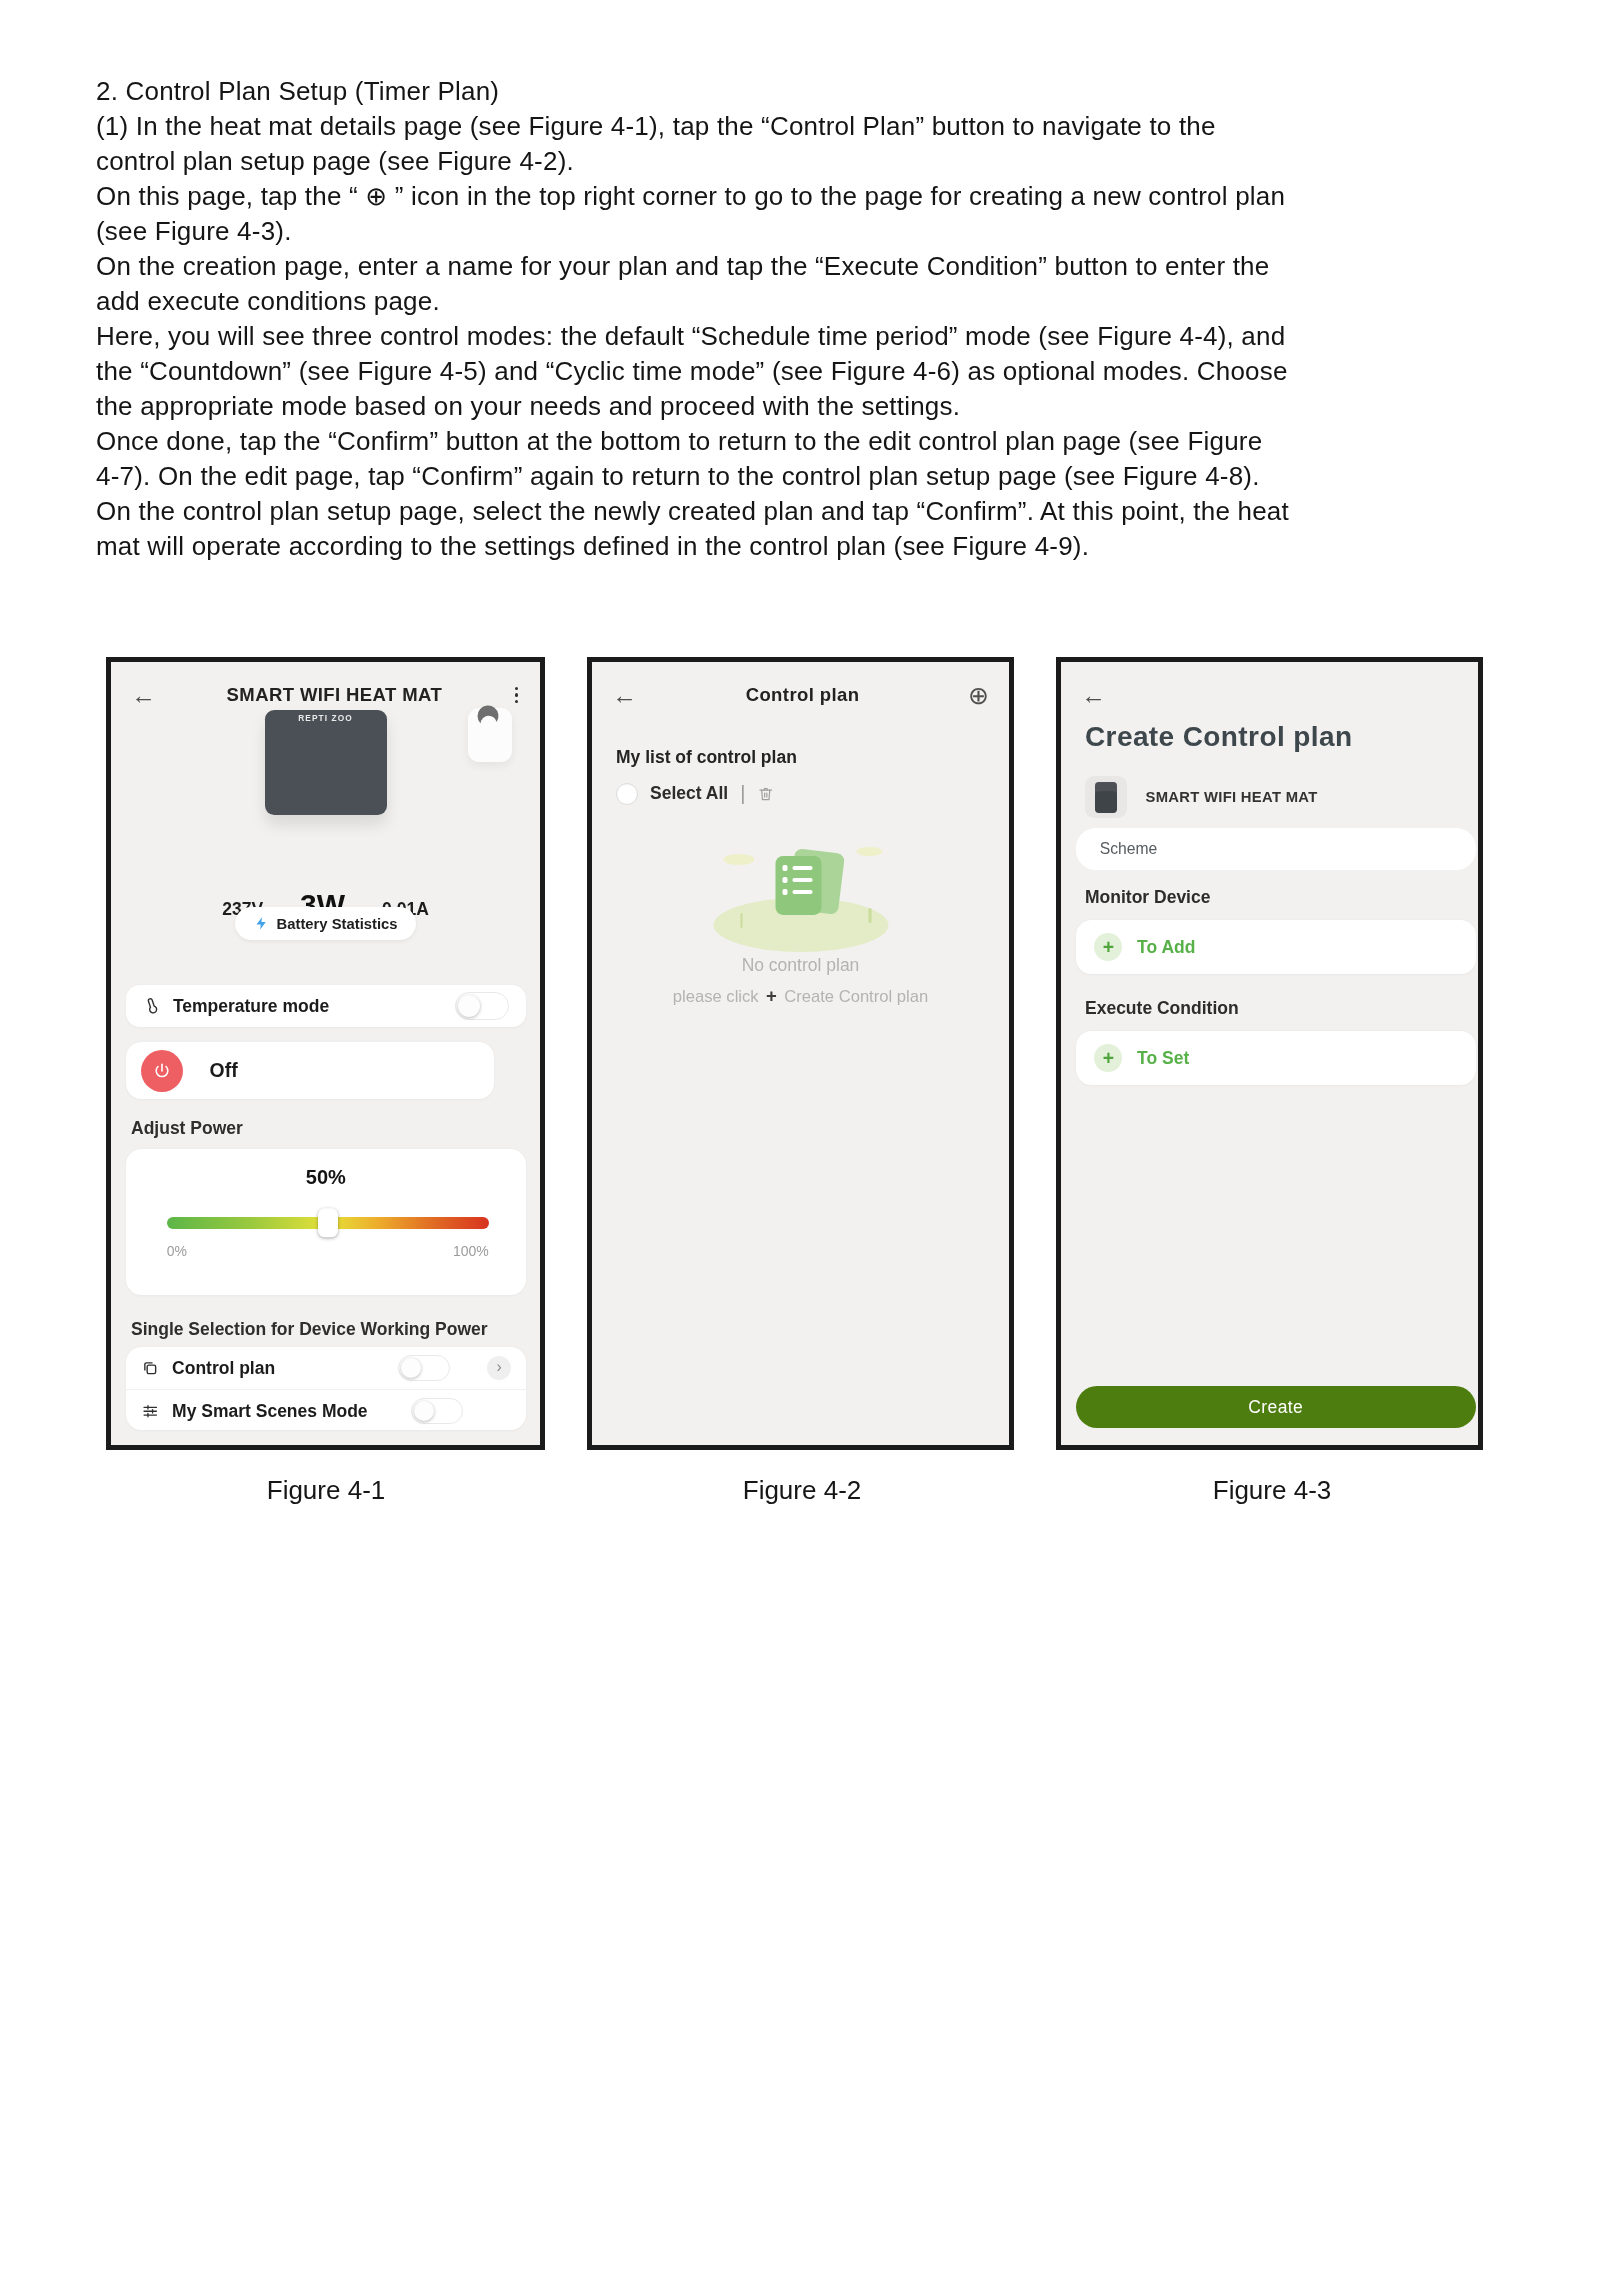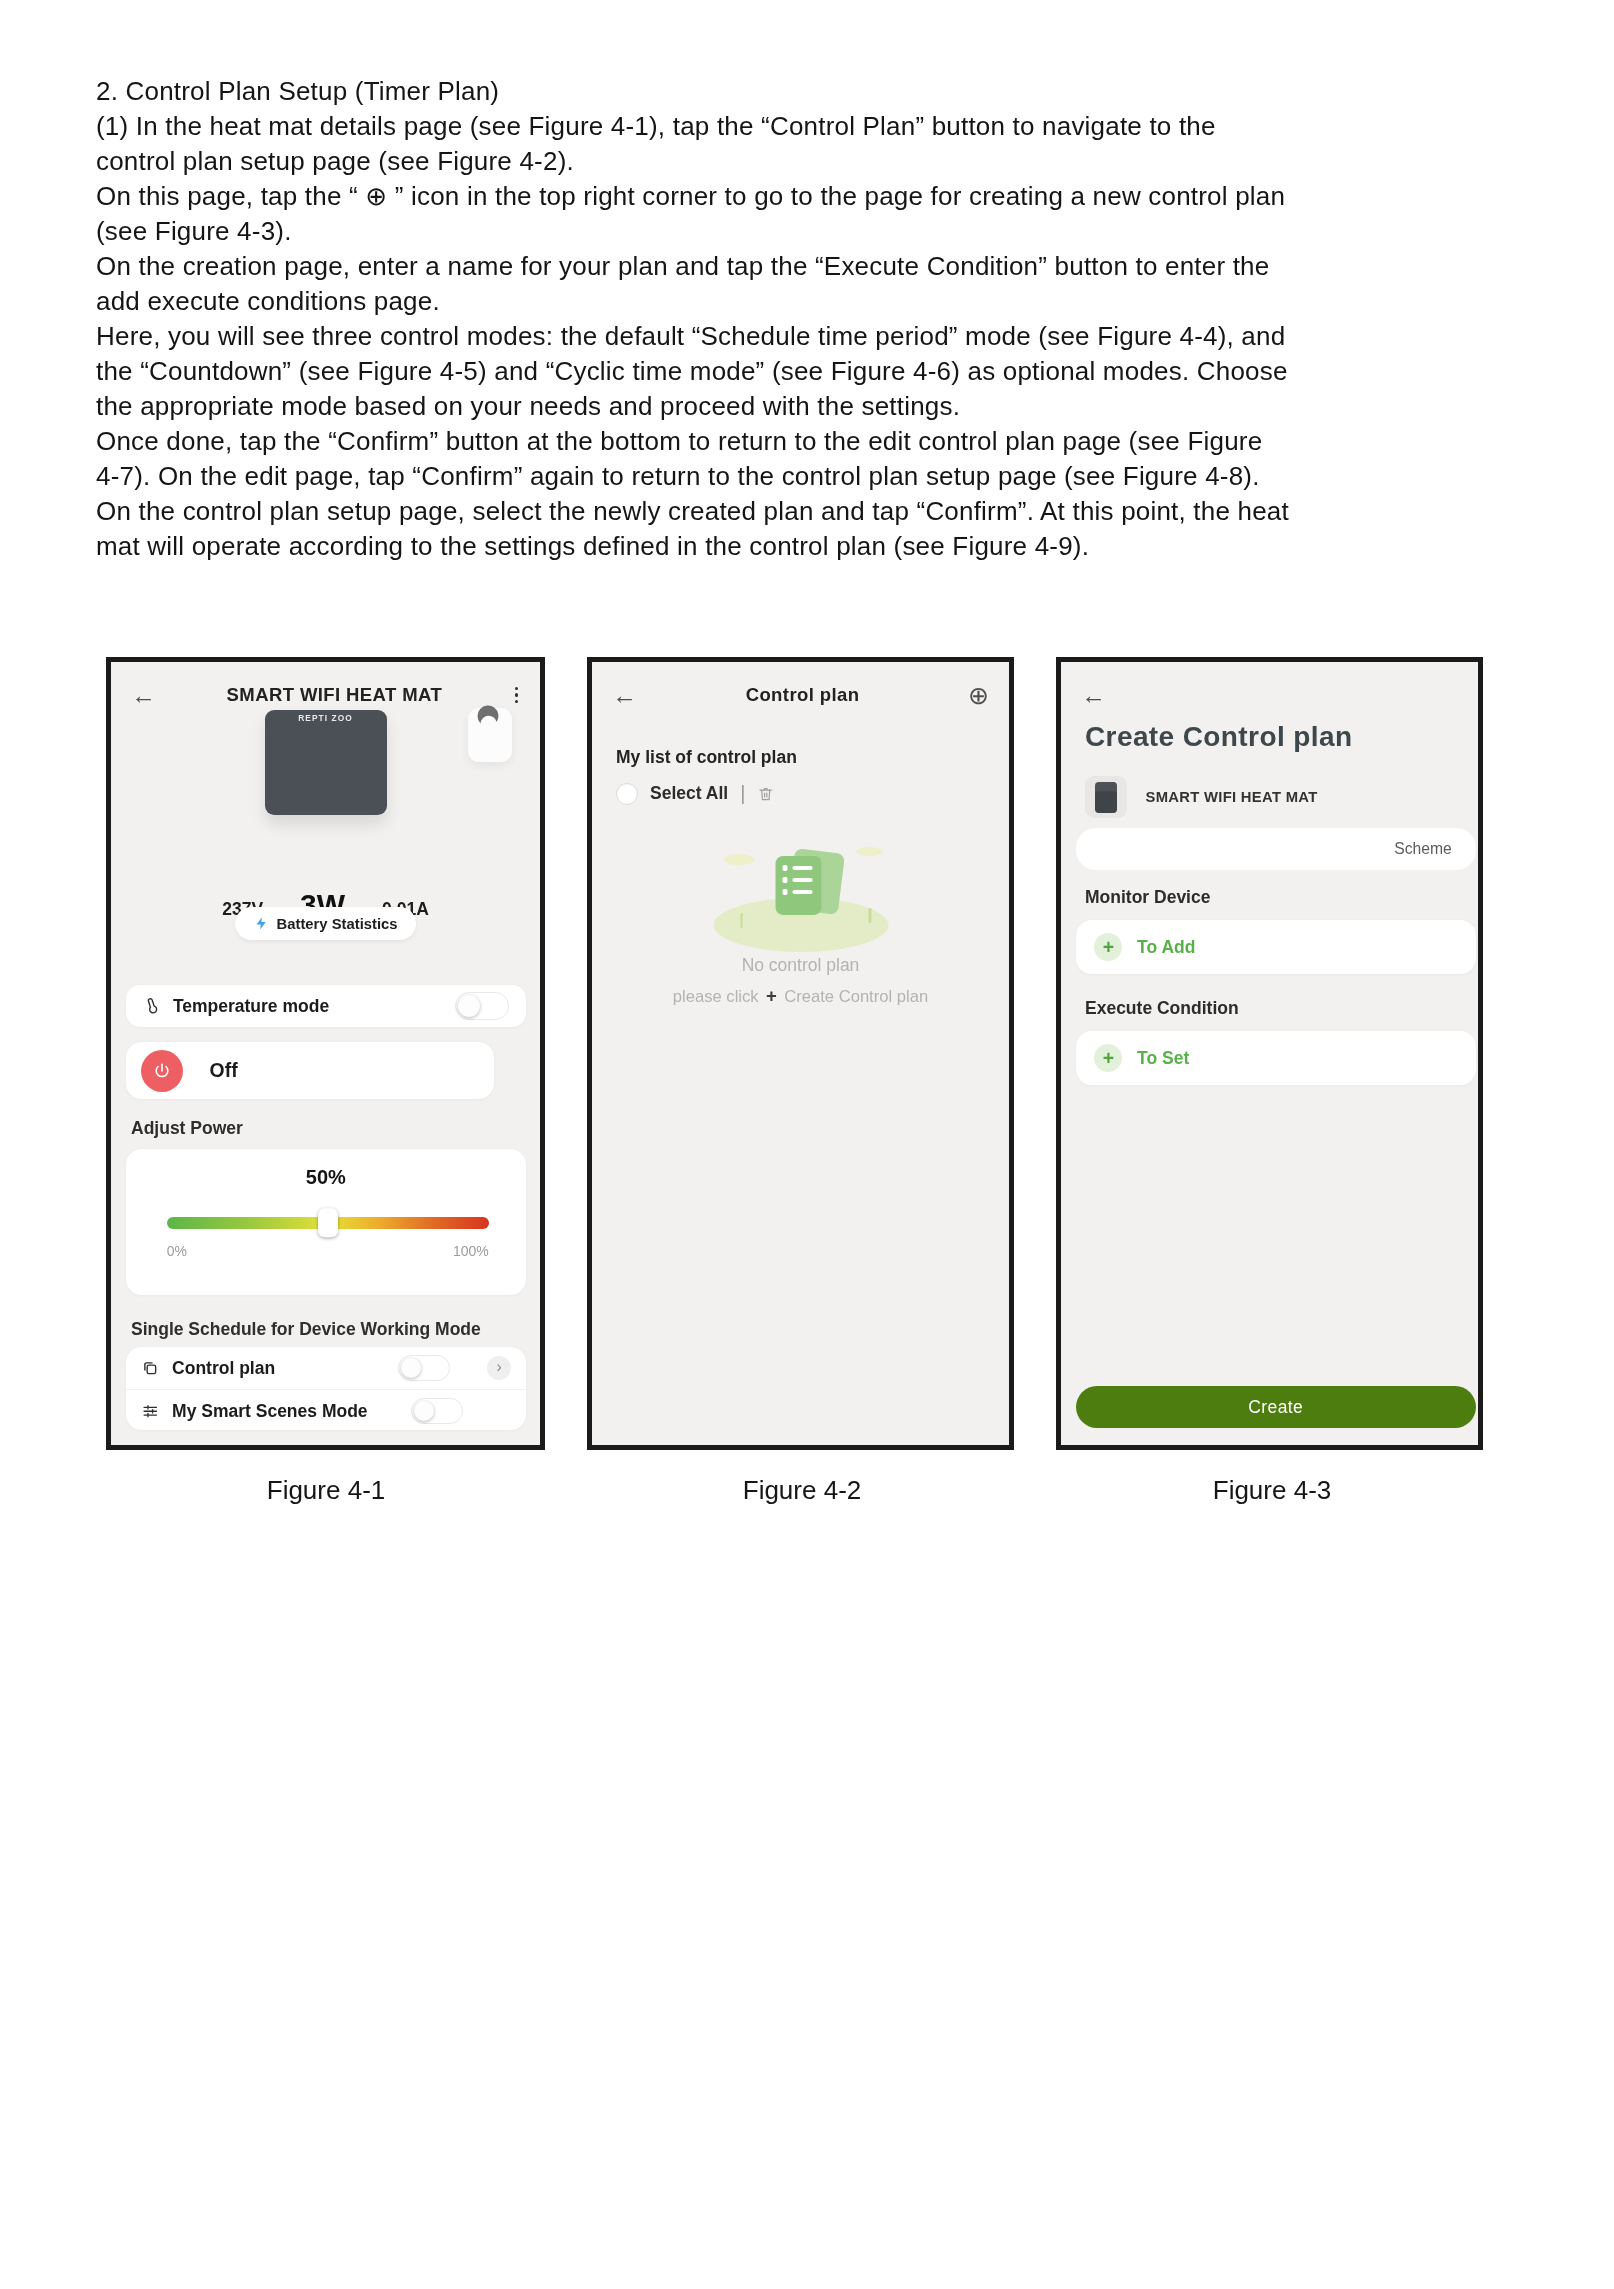--- a/index.html
+++ b/index.html
@@ -111,21 +111,21 @@
   .create-title{position:absolute;top:59px;left:24px;font-size:28px;font-weight:600;
                 color:#3e474c;letter-spacing:0.4px;}
   .dev-row{position:absolute;top:114px;left:24px;display:flex;align-items:center;gap:18.5px;}
   .dev-thumb{width:42px;height:42px;border-radius:9.2px;background:#e8e7e5;
              display:flex;align-items:center;justify-content:center;}
   .dev-thumb i{width:22px;height:31px;background:#3f4449;border-radius:3.7px;display:block;
                box-shadow:inset 0 9.2px 0 rgba(255,255,255,.08);}
   .dev-name{font-size:14.8px;font-weight:700;color:#333;letter-spacing:0.3px;}
   .scheme-input{position:absolute;top:166px;left:14.8px;width:400px;height:42px;border:none;
                 border-radius:20px;background:#fff;padding:0 24px;box-sizing:border-box;
-                font-size:15.7px;color:#40464a;font-family:"Liberation Sans",sans-serif;outline:none;text-align:right;}
+                font-size:15.7px;color:#40464a;font-family:"Liberation Sans",sans-serif;outline:none;}
   .scheme-input::placeholder{color:#565c60;opacity:1;}
   .p3-label{position:absolute;left:24px;font-size:17.5px;font-weight:600;color:#2c2c2c;}
   .add-card{position:absolute;left:14.8px;width:400px;height:54px;border-radius:15.7px;
             display:flex;align-items:center;gap:14.8px;padding:0 18.5px;}
   .gplus{width:28px;height:28px;border-radius:50%;background:#e3f1da;color:#4fa53c;
          display:flex;align-items:center;justify-content:center;font-size:19.4px;font-weight:700;flex:none;}
   .gtext{font-size:17.5px;font-weight:600;color:#57b148;}
   .create-btn{position:absolute;top:724px;left:14.8px;width:400px;height:42px;border-radius:21px;
               background:#4d7c0f;display:flex;align-items:center;justify-content:center;
               font-size:17.5px;color:#fff;letter-spacing:0.4px;}
@@ -215,21 +215,21 @@
       <div class="slider-value">50%</div>
       <div class="slider-track">
         <div class="slider-thumb"></div>
       </div>
       <div class="slider-scale">
         <span>0%</span>
         <span>100%</span>
       </div>
     </div>
 
-    <div class="sec-label" style="top:657px;font-weight:700">Single Schedule for Device Working Mode</div>
+    <div class="sec-label" style="top:657px;font-weight:700">Single Selection for Device Working Power</div>
 
     <div class="card modes-card">
       <div class="mode-row first">
         <svg width="18.5" height="18.5" viewBox="0 0 24 24" fill="none" stroke="#2f2f2f" stroke-width="1.8" stroke-linejoin="round">
           <rect x="8" y="8" width="11" height="11" rx="2"></rect>
           <path d="M5 15V7a2 2 0 0 1 2-2h8"></path>
         </svg>
         <span class="row-label">Control plan</span>
         <span class="spacer"></span>
         <span class="toggle sm">

